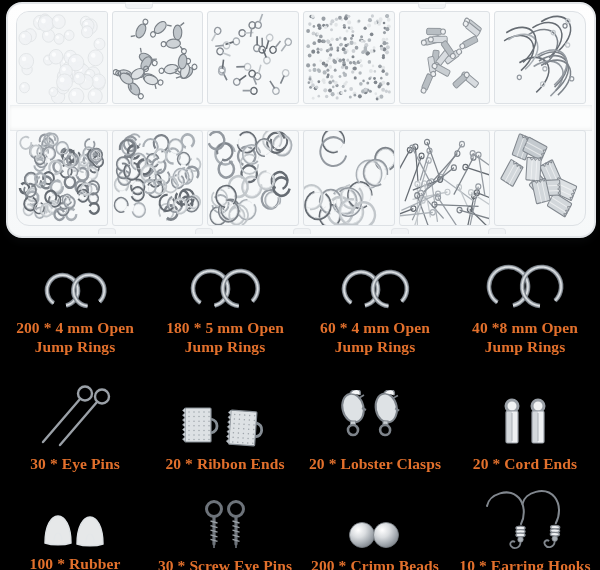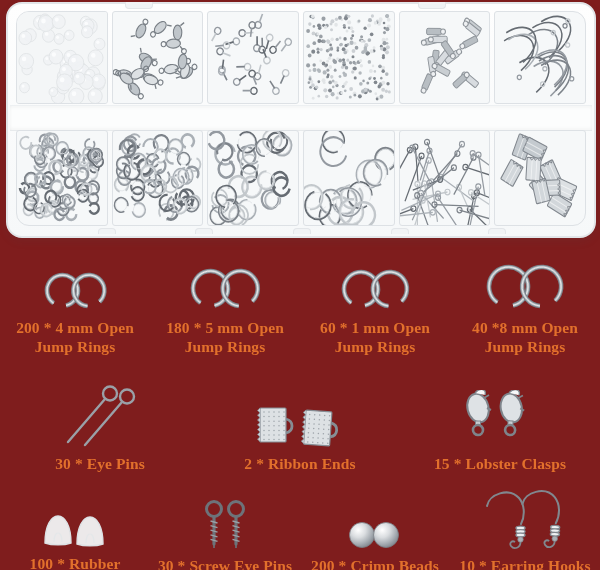--- a/index.html
+++ b/index.html
@@ -1,16 +1,16 @@
 <!DOCTYPE html>
 <html><head>
 <meta charset="utf-8">
 <style>
   html,body{margin:0;padding:0;background:#fff;}
-  .stage{position:relative;width:600px;height:570px;background:#7f1d1d;overflow:hidden;
+  .stage{position:relative;width:600px;height:570px;background:#000000;overflow:hidden;
          font-family:"Liberation Serif","DejaVu Serif",serif;}
 
   
   .box{position:absolute;left:6px;top:2px;width:586px;height:232px;
        background:linear-gradient(180deg,#fefefe,#f6f8f9);
        border:2px solid #e2e5e8;border-radius:16px;
        box-shadow:0 4px 9px rgba(70,80,90,.10);}
   .row{position:absolute;left:8px;right:8px;display:flex;gap:4px;}
   .row-top{top:7px;height:93px;}
   .row-bottom{top:126px;height:96px;}
@@ -1086,21 +1086,21 @@
         <div class="ic">
             <svg width="75" height="46" viewBox="0 0 75 46">
               <circle cx="23" cy="23" r="17" fill="none" stroke="#7b828a" stroke-width="4.6" stroke-dasharray="91.86016919096555 14.953981031087418" transform="rotate(125 23 23)"></circle>
               <circle cx="23" cy="23" r="17" fill="none" stroke="#b7bdc2" stroke-width="2.53" stroke-dasharray="91.86016919096555 14.953981031087418" transform="rotate(125 23 23)"></circle>
               <circle cx="23" cy="23" r="17" fill="none" stroke="#e9ebed" stroke-width="0.9" stroke-dasharray="91.86016919096555 14.953981031087418" transform="rotate(125 23 23)"></circle>
               <circle cx="51.9" cy="23" r="17" fill="none" stroke="#7b828a" stroke-width="4.6" stroke-dasharray="91.86016919096555 14.953981031087418" transform="rotate(95 51.9 23)"></circle>
               <circle cx="51.9" cy="23" r="17" fill="none" stroke="#b7bdc2" stroke-width="2.53" stroke-dasharray="91.86016919096555 14.953981031087418" transform="rotate(95 51.9 23)"></circle>
               <circle cx="51.9" cy="23" r="17" fill="none" stroke="#e9ebed" stroke-width="0.9" stroke-dasharray="91.86016919096555 14.953981031087418" transform="rotate(95 51.9 23)"></circle>
             </svg>
           </div>
-        <div class="lbl">60 * 1 mm Open
+        <div class="lbl">60 * 4 mm Open
 Jump Rings</div>
       </div>
       <div class="lcell">
         <div class="ic">
             <svg width="84" height="51" viewBox="0 0 84 51">
               <circle cx="25.5" cy="25.5" r="19.5" fill="none" stroke="#7b828a" stroke-width="4.6" stroke-dasharray="105.36901760140165 17.153095888600273" transform="rotate(125 25.5 25.5)"></circle>
               <circle cx="25.5" cy="25.5" r="19.5" fill="none" stroke="#b7bdc2" stroke-width="2.53" stroke-dasharray="105.36901760140165 17.153095888600273" transform="rotate(125 25.5 25.5)"></circle>
               <circle cx="25.5" cy="25.5" r="19.5" fill="none" stroke="#e9ebed" stroke-width="0.9" stroke-dasharray="105.36901760140165 17.153095888600273" transform="rotate(125 25.5 25.5)"></circle>
               <circle cx="58.65" cy="25.5" r="19.5" fill="none" stroke="#7b828a" stroke-width="4.6" stroke-dasharray="105.36901760140165 17.153095888600273" transform="rotate(95 58.65 25.5)"></circle>
               <circle cx="58.65" cy="25.5" r="19.5" fill="none" stroke="#b7bdc2" stroke-width="2.53" stroke-dasharray="105.36901760140165 17.153095888600273" transform="rotate(95 58.65 25.5)"></circle>
@@ -1205,21 +1205,21 @@
                 <circle cx="26" cy="8.6" r="0.75" fill="#9fa5ab"></circle>
                 <circle cx="26" cy="13.2" r="0.75" fill="#9fa5ab"></circle>
                 <circle cx="26" cy="17.799999999999997" r="0.75" fill="#9fa5ab"></circle>
                 <circle cx="26" cy="22.4" r="0.75" fill="#9fa5ab"></circle>
                 <circle cx="26" cy="27" r="0.75" fill="#9fa5ab"></circle>
                 <circle cx="26" cy="31.599999999999998" r="0.75" fill="#9fa5ab"></circle>
                 <path d="M28,11 C36,13 36,23 28,25" fill="none" stroke="#868d94" stroke-width="2.8"></path>
               </g>
             </svg>
           </div>
-        <div class="lbl">2 * Ribbon Ends</div>
+        <div class="lbl">20 * Ribbon Ends</div>
       </div>
       <div class="lcell">
         <div class="ic">
             <svg width="88" height="58" viewBox="0 0 88 58">
               <g transform="translate(22 4) rotate(0)">
                 <ellipse cx="0" cy="14" rx="10.5" ry="14.5" transform="rotate(-14 0 14)" fill="#dee2e5" stroke="#7e848b" stroke-width="2"></ellipse>
                 <path d="M-3,-1 C2,-7 9,-5 7,1" fill="#f7f8f9" stroke="#7e848b" stroke-width="1.4"></path>
                 <line x1="6" y1="4" x2="11" y2="1" stroke="#7e848b" stroke-width="1.6"></line>
                 <line x1="9" y1="14" x2="13" y2="16" stroke="#7e848b" stroke-width="2"></line>
                 <rect x="-2.5" y="27" width="5" height="4" fill="#c8cdd1" stroke="#7e848b" stroke-width="1"></rect>
@@ -1228,21 +1228,42 @@
               <g transform="translate(56 4) rotate(3)">
                 <ellipse cx="0" cy="14" rx="10.5" ry="14.5" transform="rotate(-14 0 14)" fill="#dee2e5" stroke="#7e848b" stroke-width="2"></ellipse>
                 <path d="M-3,-1 C2,-7 9,-5 7,1" fill="#f7f8f9" stroke="#7e848b" stroke-width="1.4"></path>
                 <line x1="6" y1="4" x2="11" y2="1" stroke="#7e848b" stroke-width="1.6"></line>
                 <line x1="9" y1="14" x2="13" y2="16" stroke="#7e848b" stroke-width="2"></line>
                 <rect x="-2.5" y="27" width="5" height="4" fill="#c8cdd1" stroke="#7e848b" stroke-width="1"></rect>
                 <circle cx="0" cy="36" r="5" fill="none" stroke="#7e848b" stroke-width="2.6"></circle>
               </g>
             </svg>
           </div>
-        <div class="lbl">15 * Lobster Clasps</div>
+        <div class="lbl">20 * Lobster Clasps</div>
+      </div>
+      <div class="lcell">
+        <div class="ic">
+            <svg width="58" height="50" viewBox="0 0 58 50">
+              <g transform="translate(16 0)">
+                <circle cx="0" cy="8" r="6" fill="#f1f3f4" stroke="#9aa0a7" stroke-width="3"></circle>
+                <rect x="-6" y="13" width="12" height="32" rx="1.5" fill="#d4d8dc"></rect>
+                <rect x="0" y="13" width="6" height="32" fill="#eef0f2"></rect>
+                <rect x="-6" y="13" width="12" height="32" rx="1.5" fill="none" stroke="#9aa0a7" stroke-width="1.2"></rect>
+                <line x1="0" y1="15" x2="0" y2="43" stroke="#aab0b6" stroke-width="1"></line>
+              </g>
+              <g transform="translate(42 0)">
+                <circle cx="0" cy="8" r="6" fill="#f1f3f4" stroke="#9aa0a7" stroke-width="3"></circle>
+                <rect x="-6" y="13" width="12" height="32" rx="1.5" fill="#d4d8dc"></rect>
+                <rect x="0" y="13" width="6" height="32" fill="#eef0f2"></rect>
+                <rect x="-6" y="13" width="12" height="32" rx="1.5" fill="none" stroke="#9aa0a7" stroke-width="1.2"></rect>
+                <line x1="0" y1="15" x2="0" y2="43" stroke="#aab0b6" stroke-width="1"></line>
+              </g>
+            </svg>
+          </div>
+        <div class="lbl">20 * Cord Ends</div>
       </div>
     </div>
     <div class="lrow lrow3">
       <div class="lcell">
         <div class="ic">
             <svg width="74" height="34" viewBox="0 0 74 34">
               <g transform="translate(20 0)">
                 <path d="M-13,29 C-13,12 -7,2 0,2 C7,2 13,12 13,29 C6,31.5 -6,31.5 -13,29 Z" fill="rgba(242,244,246,0.95)" stroke="#dde1e4" stroke-width="1.4"></path>
                 <path d="M-4,28 C-4,16 4,16 4,28" fill="none" stroke="#e4e7e9" stroke-width="1.2"></path>
               </g>

